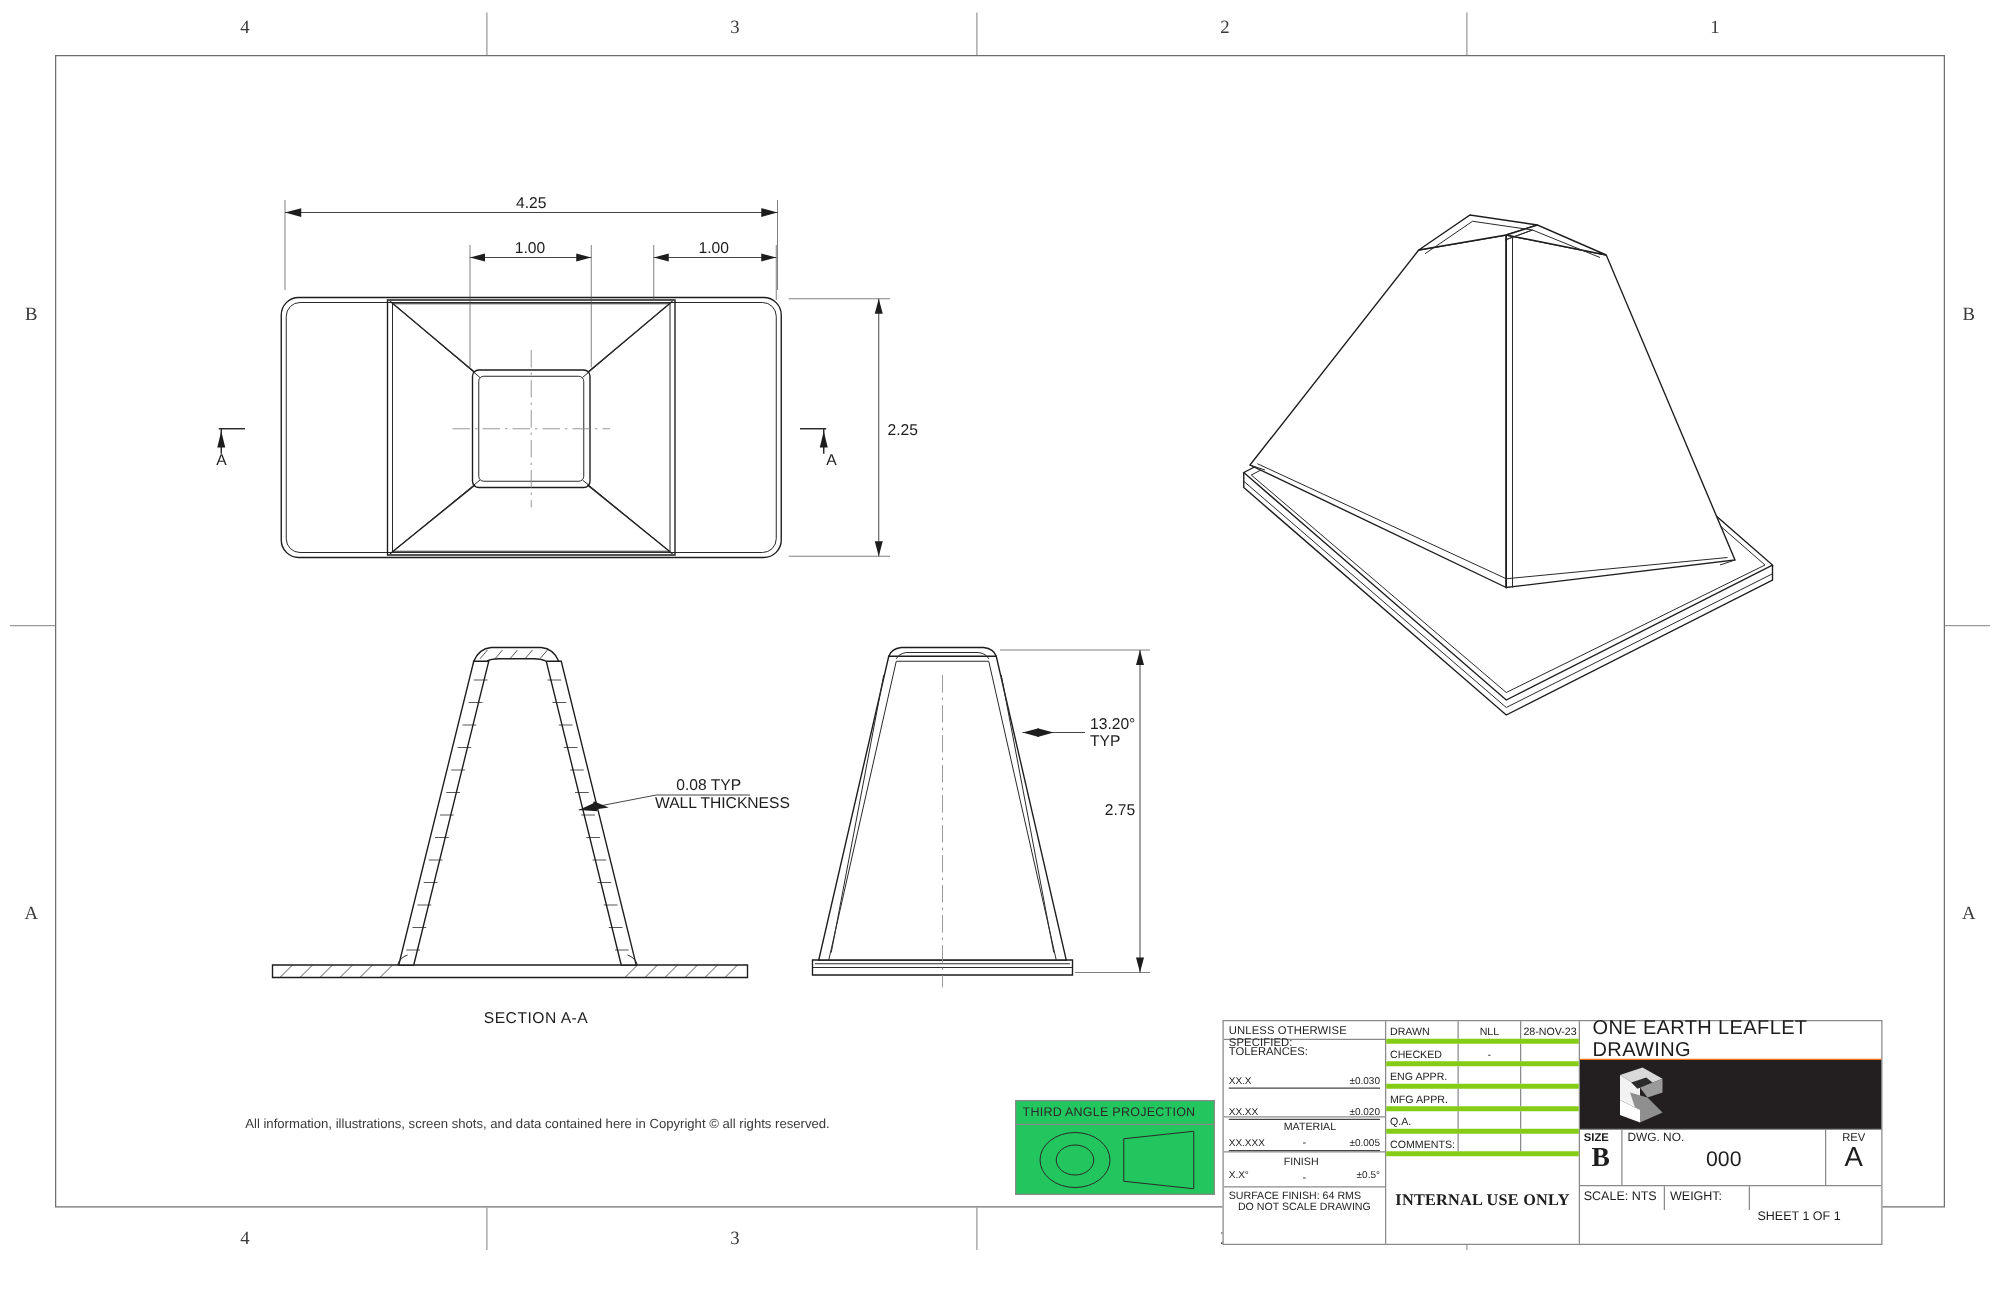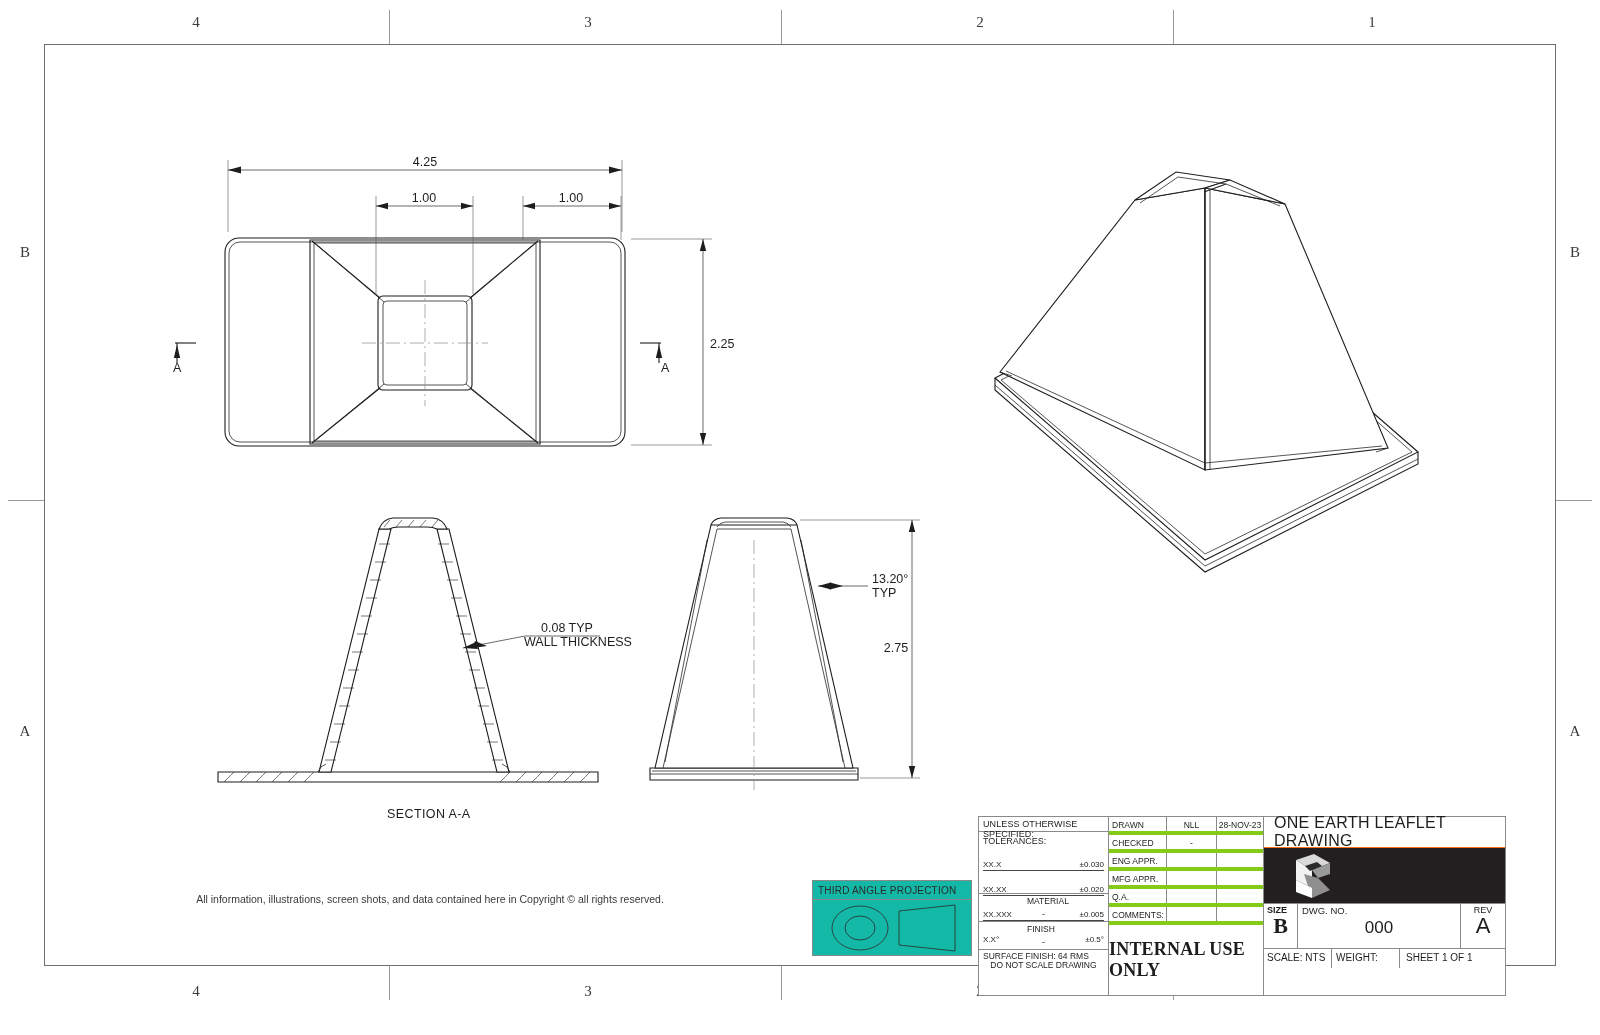--- a/index.html
+++ b/index.html
@@ -72,21 +72,21 @@
     color: #3a3a3a;
   }
   .disclaimer p + p { margin-top: 13px; }
 
   
   .tap-box {
     position: absolute;
     left: 812px; top: 880px;
     width: 160px; height: 76px;
     border: 1px solid #8a8a8a;
-    background: #14b8a6;
+    background: #22c55e;
   }
   .tap-title {
     height: 19px;
     border-bottom: 1px solid #8a8a8a;
     font-size: 10px;
     color: #2a2a2a;
     display: flex; align-items: center;
     padding-left: 5px;
     letter-spacing: 0.2px;
   }
@@ -133,21 +133,21 @@
 
   .appr-row { display: flex; height: 18px; border-bottom: 4px solid #84cc16; }
   .appr-lbl { width: 58px; border-right: 1px solid #8a8a8a; padding: 3px 0 0 3px; font-size: 8.5px; }
   .appr-v1  { width: 50px; border-right: 1px solid #8a8a8a; text-align: center; padding-top: 3px; font-size: 8.5px; }
   .appr-v2  { flex: 1; text-align: center; padding-top: 3px; font-size: 8.5px; }
   .internal-use {
     flex: 1;
     display: flex; align-items: center; justify-content: center;
     font-family: "Liberation Serif", serif;
     font-weight: bold;
-    font-size: 18px;
+    font-size: 13px;
     letter-spacing: 0.2px;
   }
 
   .tb-title-row {
     height: 31px;
     display: flex; align-items: center;
     padding-left: 10px;
     border-bottom: 1px solid #f97316;
     font-size: 16px;
     letter-spacing: 0.3px;
@@ -165,21 +165,21 @@
   .tb-dwg { flex: 1; border-right: 1px solid #8a8a8a; }
   .tb-dwg .lbl { font-size: 9.5px; padding: 1px 0 0 4px; }
   .tb-dwg .val { text-align: center; font-size: 17px; margin-top: 2px; }
   .tb-rev { width: 44px; }
   .tb-rev .lbl { font-size: 9px; text-align: center; padding-top: 1px; }
   .tb-rev .val { text-align: center; font-size: 22px; line-height: 1; }
 
   .tb-foot-row { height: 19px; display: flex; font-size: 10px; }
   .tb-scale  { width: 68px; border-right: 1px solid #8a8a8a; padding: 3px 0 0 3px; }
   .tb-weight { flex: 1; border-right: 1px solid #8a8a8a; padding: 3px 0 0 4px; }
-  .tb-sheet  { width: 105px; padding: 3px 0 0 6px; }
+  .tb-sheet  { width: 105px; padding: 3px 0 0 6px; margin-top: 16px; }
 </style>
 </head>
 <body>
 
 <div class="sheet">
 
   <div class="frame-outer"></div>
 
   <div class="zone-tick v-tick" style="left:389px; top:10px; height:34px;"></div>
   <div class="zone-tick v-tick" style="left:781px; top:10px; height:34px;"></div>

